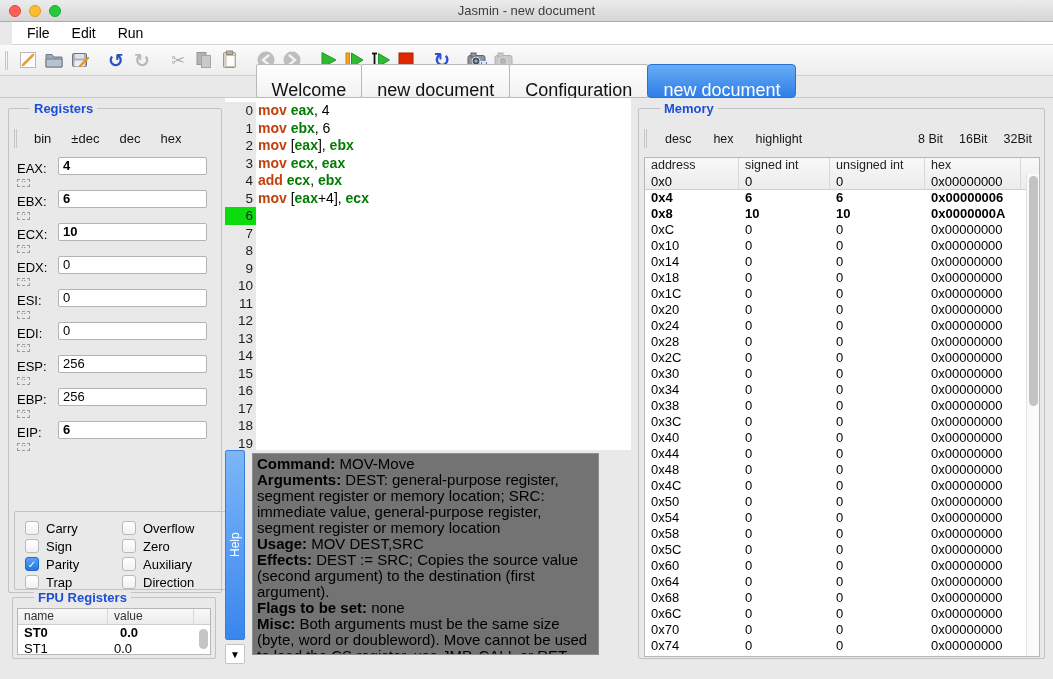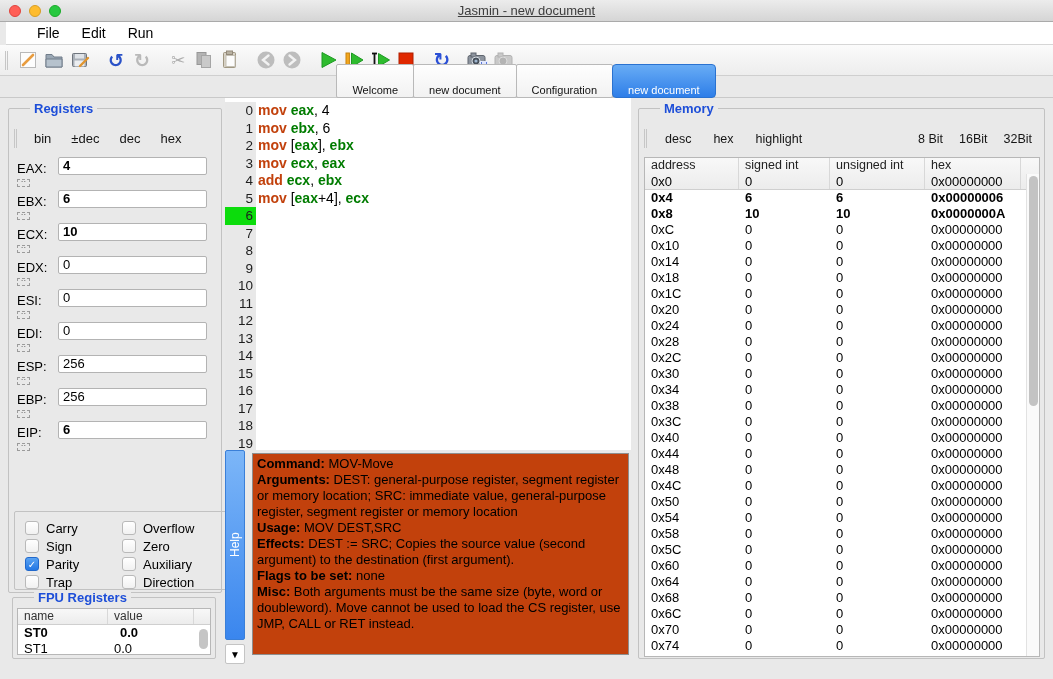--- a/index.html
+++ b/index.html
@@ -2,46 +2,46 @@
 <html><head>
 <meta charset="utf-8">
 <style>
   * { margin:0; padding:0; box-sizing:border-box; }
   html,body { width:1053px; height:679px; overflow:hidden; }
   body { font-family:"Liberation Sans", sans-serif; background:#e9e9e9; position:relative; color:#000; }
 
   
   .titlebar { position:absolute; top:0; left:0; right:0; height:22px;
     background:linear-gradient(#ececec,#d5d5d5); border-bottom:1px solid #aaa; }
-  .title { text-align:center; font-size:13px; line-height:21px; color:#3d3d3d;text-decoration:underline; }
+  .title { text-align:center; font-size:13px; line-height:21px; color:#3d3d3d; }
   .traffic { position:absolute; left:9px; top:5px; display:flex; gap:8px; }
   .tl { width:12px; height:12px; border-radius:50%; }
   .tl.red { background:#ff5f57; border:1px solid #e0443e; }
   .tl.yellow { background:#febc2e; border:1px solid #d89e24; }
   .tl.green { background:#28c840; border:1px solid #1aab29; }
 
   
-  .menubar { position:absolute; top:22px; left:6px; right:0; height:23px; background:#fff;
-    border-bottom:1px solid #d6d6d6; display:flex; align-items:center; padding-left:20px; }
+  .menubar { position:absolute; top:22px; left:12px; right:0; height:23px; background:#fff;
+    border-bottom:1px solid #d6d6d6; display:flex; align-items:center; padding-left:4px; }
   .menu-item { font-size:14px; padding:0 11px; line-height:22px; }
 
   
   .toolbar { position:absolute; top:45px; left:0; right:0; height:31px;
     background:linear-gradient(#fbfbfb,#ededed); border-bottom:1px solid #cfcfcf;
     display:flex; align-items:center; padding-left:3px; }
   .thandle { width:3px; height:19px; border-left:1px solid #c6c6c6; border-right:1px solid #c6c6c6; margin:0 7px 0 2px; flex:none; }
   .ticon { width:26px; height:25px; display:flex; align-items:center; justify-content:center; flex:none; }
   .tgap { width:10px; flex:none; }
   .glyph { font-size:19px; line-height:1; font-family:"DejaVu Sans", sans-serif; }
 
   
   .tabrow { position:absolute; top:76px; left:0; right:0; height:22px; }
   .tabline { position:absolute; bottom:0; left:0; right:0; height:1px; background:#c9c9c9; }
   .tabs { position:absolute; left:0; right:0; bottom:0; display:flex; justify-content:center; }
-  .tab { height:21px; line-height:19px; padding:16px 15px; font-size:11px;
+  .tab { height:21px; line-height:19px; padding:16px 15px; font-size:18px;
     background:linear-gradient(#fefefe,#f2f2f2); border:1px solid #b9b9b9; margin-left:-1px;
     border-radius:2px; color:#111; position:relative; }
   .tab.active { background:linear-gradient(#68acf5,#2e7ee8); color:#fff; border-color:#2a72d0;
     border-radius:4px; z-index:2; }
 
   
   .main { position:absolute; top:98px; left:0; width:1053px; height:581px; }
 
   .group { position:absolute; border:1px solid #c2c2c2; border-radius:2px; }
   .gtitle { position:absolute; top:-8px; left:21px; padding:0 4px; background:#e9e9e9;
@@ -95,22 +95,22 @@
   .pl { color:#000; }
 
   
   #help-tab { position:absolute; left:225px; top:352px; width:20px; height:190px;
     background:linear-gradient(180deg,#7cb6f8,#3a86ee); border:1px solid #3a7fd8; border-radius:2px; }
   .help-tab-label { writing-mode:vertical-rl; transform:rotate(180deg); color:#fff; font-size:12px;
     width:100%; height:100%; display:flex; align-items:center; justify-content:center; }
   #help-collapse { position:absolute; left:225px; top:546px; width:20px; height:20px; background:#fff;
     border:1px solid #c4c4c4; border-radius:2px; font-size:10px; display:flex;
     align-items:center; justify-content:center; color:#000; }
-  #help-box { position:absolute; left:252px; top:355px; width:377px; height:202px; background:#c2410c;
-    border:1px solid #8e8e8e; padding:2px 4px; font-size:13px; line-height:16px; overflow:hidden; }
+  #help-box { position:absolute; left:252px; top:355px; width:347px; height:202px; background:#737373;
+    border:1px solid #8e8e8e; padding:2px 4px; font-size:15px; line-height:16px; overflow:hidden; }
 
   
   #memory-group { left:638px; top:10px; width:407px; height:551px; }
   .mtb { position:absolute; left:3px; top:20px; display:flex; align-items:center; width:398px; }
   .mtb .tbtn { font-size:12.5px; padding:0 11px; }
   .mtb-right { margin-left:auto; display:flex; }
   .mtb-right .tbtn { padding:0 8px; }
   .mem-table { position:absolute; left:5px; top:48px; width:396px; height:500px; background:#fff;
     border:1px solid #b7b7b7; overflow:hidden; }
   .mem-head { display:flex; height:32px; background:linear-gradient(#f8f8f8,#ececec);

